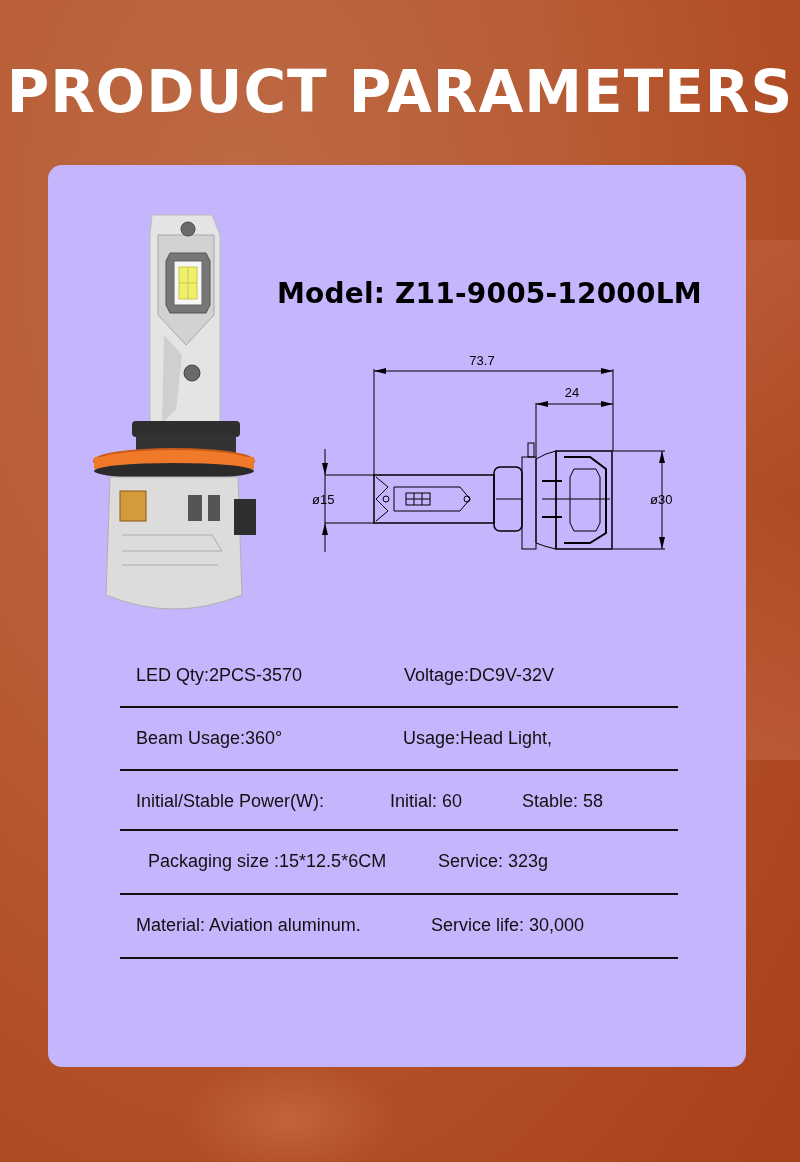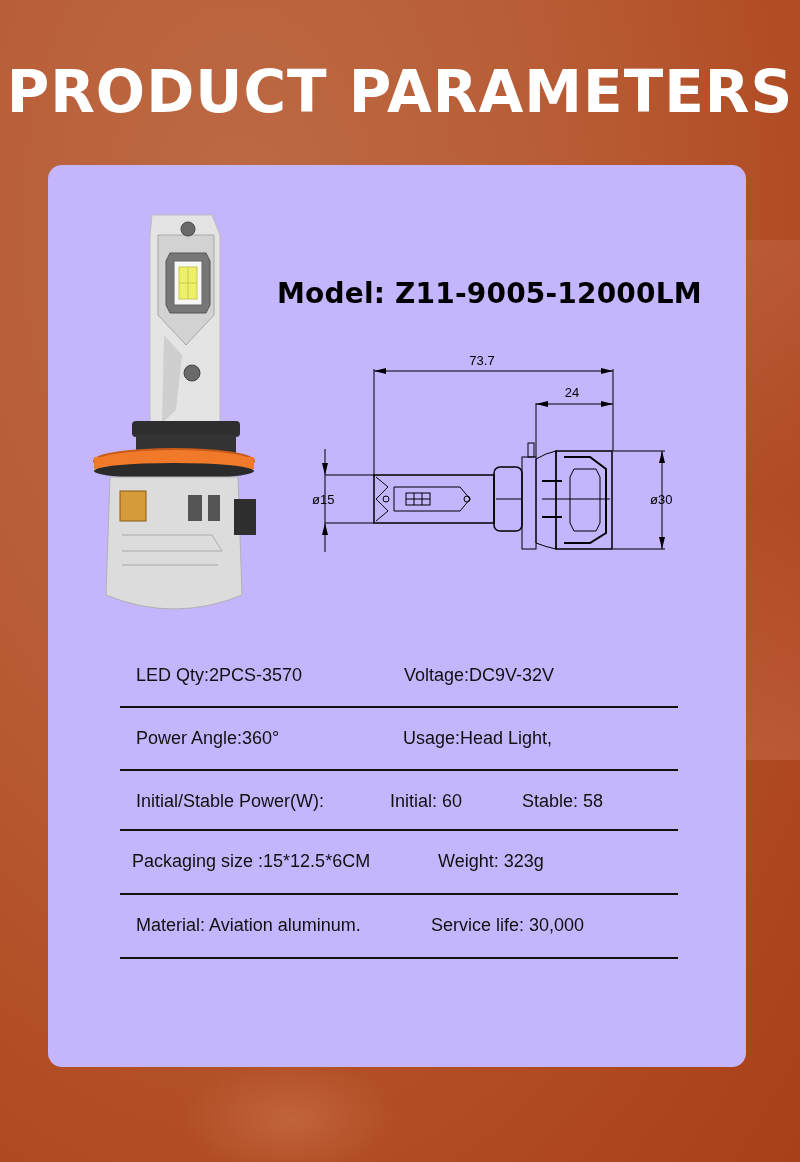--- a/index.html
+++ b/index.html
@@ -128,30 +128,30 @@
     <line x1="232" y1="152" x2="300" y2="152" stroke="#000"></line>
     <line x1="232" y1="170" x2="252" y2="170" stroke="#000" stroke-width="2"></line>
   </svg>
 
   <div class="specs">
     <div class="spec-row">
       <span style="left:16px">LED Qty:2PCS-3570</span>
       <span style="left:284px">Voltage:DC9V-32V</span>
     </div>
     <div class="spec-row">
-      <span style="left:16px">Power Angle:360°</span>
+      <span style="left:16px">Beam Usage:360°</span>
       <span style="left:283px">Usage:Head Light,</span>
     </div>
     <div class="spec-row" style="height:58px;">
       <span style="left:16px">Initial/Stable Power(W):</span>
       <span style="left:270px">Initial: 60</span>
       <span style="left:402px">Stable: 58</span>
     </div>
     <div class="spec-row" style="height:62px;">
-      <span style="left:12px">Packaging size :15*12.5*6CM</span>
-      <span style="left:318px">Weight: 323g</span>
+      <span style="left:28px">Packaging size :15*12.5*6CM</span>
+      <span style="left:318px">Service: 323g</span>
     </div>
     <div class="spec-row" style="height:62px;">
       <span style="left:16px">Material: Aviation aluminum.</span>
       <span style="left:311px">Service life: 30,000</span>
     </div>
   </div>
 </div>
 
 </body></html>

